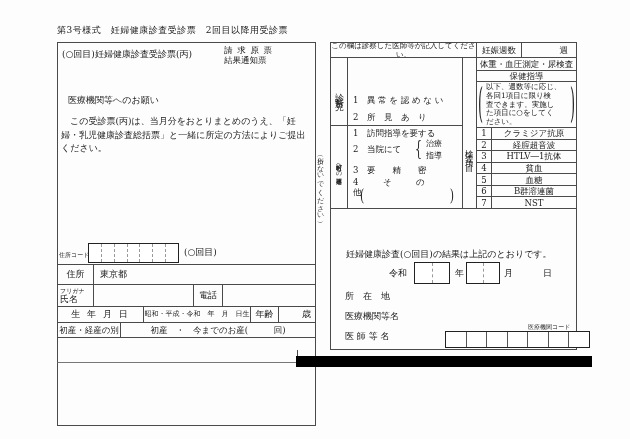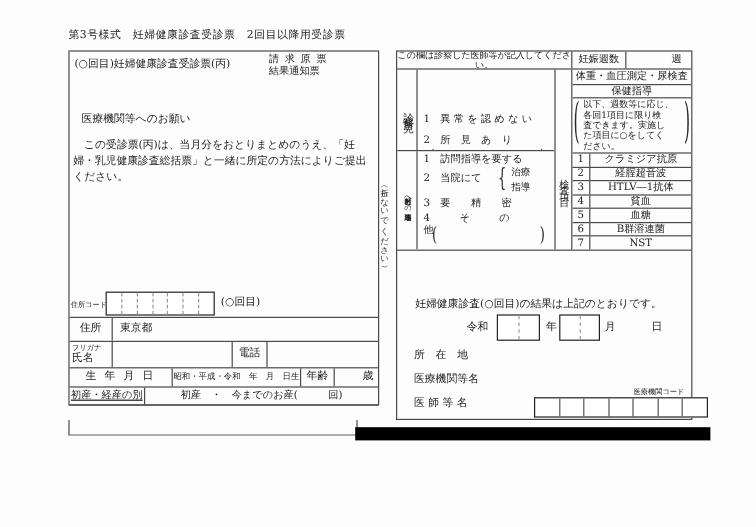--- a/index.html
+++ b/index.html
@@ -31,21 +31,21 @@
   .bp{position:absolute;font-size:13px;font-weight:400;color:#2a2a2a;line-height:1;}
   .blackbar{position:absolute;background:#000;}
 </style>
 </head>
 <body>
 
 <div class="page">
 
   <div class="abs t9" style="left:57px;top:25px;letter-spacing:0.5px;">第3号様式　妊婦健康診査受診票　2回目以降用受診票</div>
 
-  <div class="panel" style="left:57px;top:42px;width:259px;height:296px;">
+  <div class="panel" style="left:57px;top:42px;width:259px;height:384px;">
 
     <div class="abs t9" style="left:4px;top:6px;">(○回目)妊婦健康診査受診票(丙)</div>
 
     <div class="abs" style="left:166px;top:2px;">
       <div class="t85" style="letter-spacing:1px;">請 求 原 票</div>
       <div class="t85">結果通知票</div>
     </div>
 
     <div class="abs t9" style="left:10px;top:52px;">医療機関等へのお願い</div>
 
@@ -81,21 +81,21 @@
       </div>
 
       <div class="row bb" style="height:16px;">
         <div class="cell br cen t9" style="width:86px;letter-spacing:2px;text-align:center;">生 年 月 日</div>
         <div class="cell br cen t7" style="width:107px;">昭和・平成・令和　年　月　日生</div>
         <div class="cell br cen t9" style="width:28px;">年齢</div>
         <div class="cell vcen t9" style="flex:1;justify-content:flex-end;padding-right:4px;">歳</div>
       </div>
 
       <div class="row bb" style="height:15px;">
-        <div class="cell br cen t85" style="width:63px;text-decoration:underline;">初産・経産の別</div>
+        <div class="cell br cen t85" style="width:63px;">初産・経産の別</div>
         <div class="cell cen t85" style="flex:1;">初産　・　今までのお産(　　　回)</div>
       </div>
 
     </div>
   </div>
 
   <div class="abs" style="left:57px;top:350px;width:239px;height:12px;border-left:1px solid #4a4a4a;border-bottom:1px solid #777;border-right:1px solid #4a4a4a;"></div>
 
   <div class="abs vtext t7" style="left:316px;top:152px;height:90px;color:#333;">（折らないでください）</div>
 

